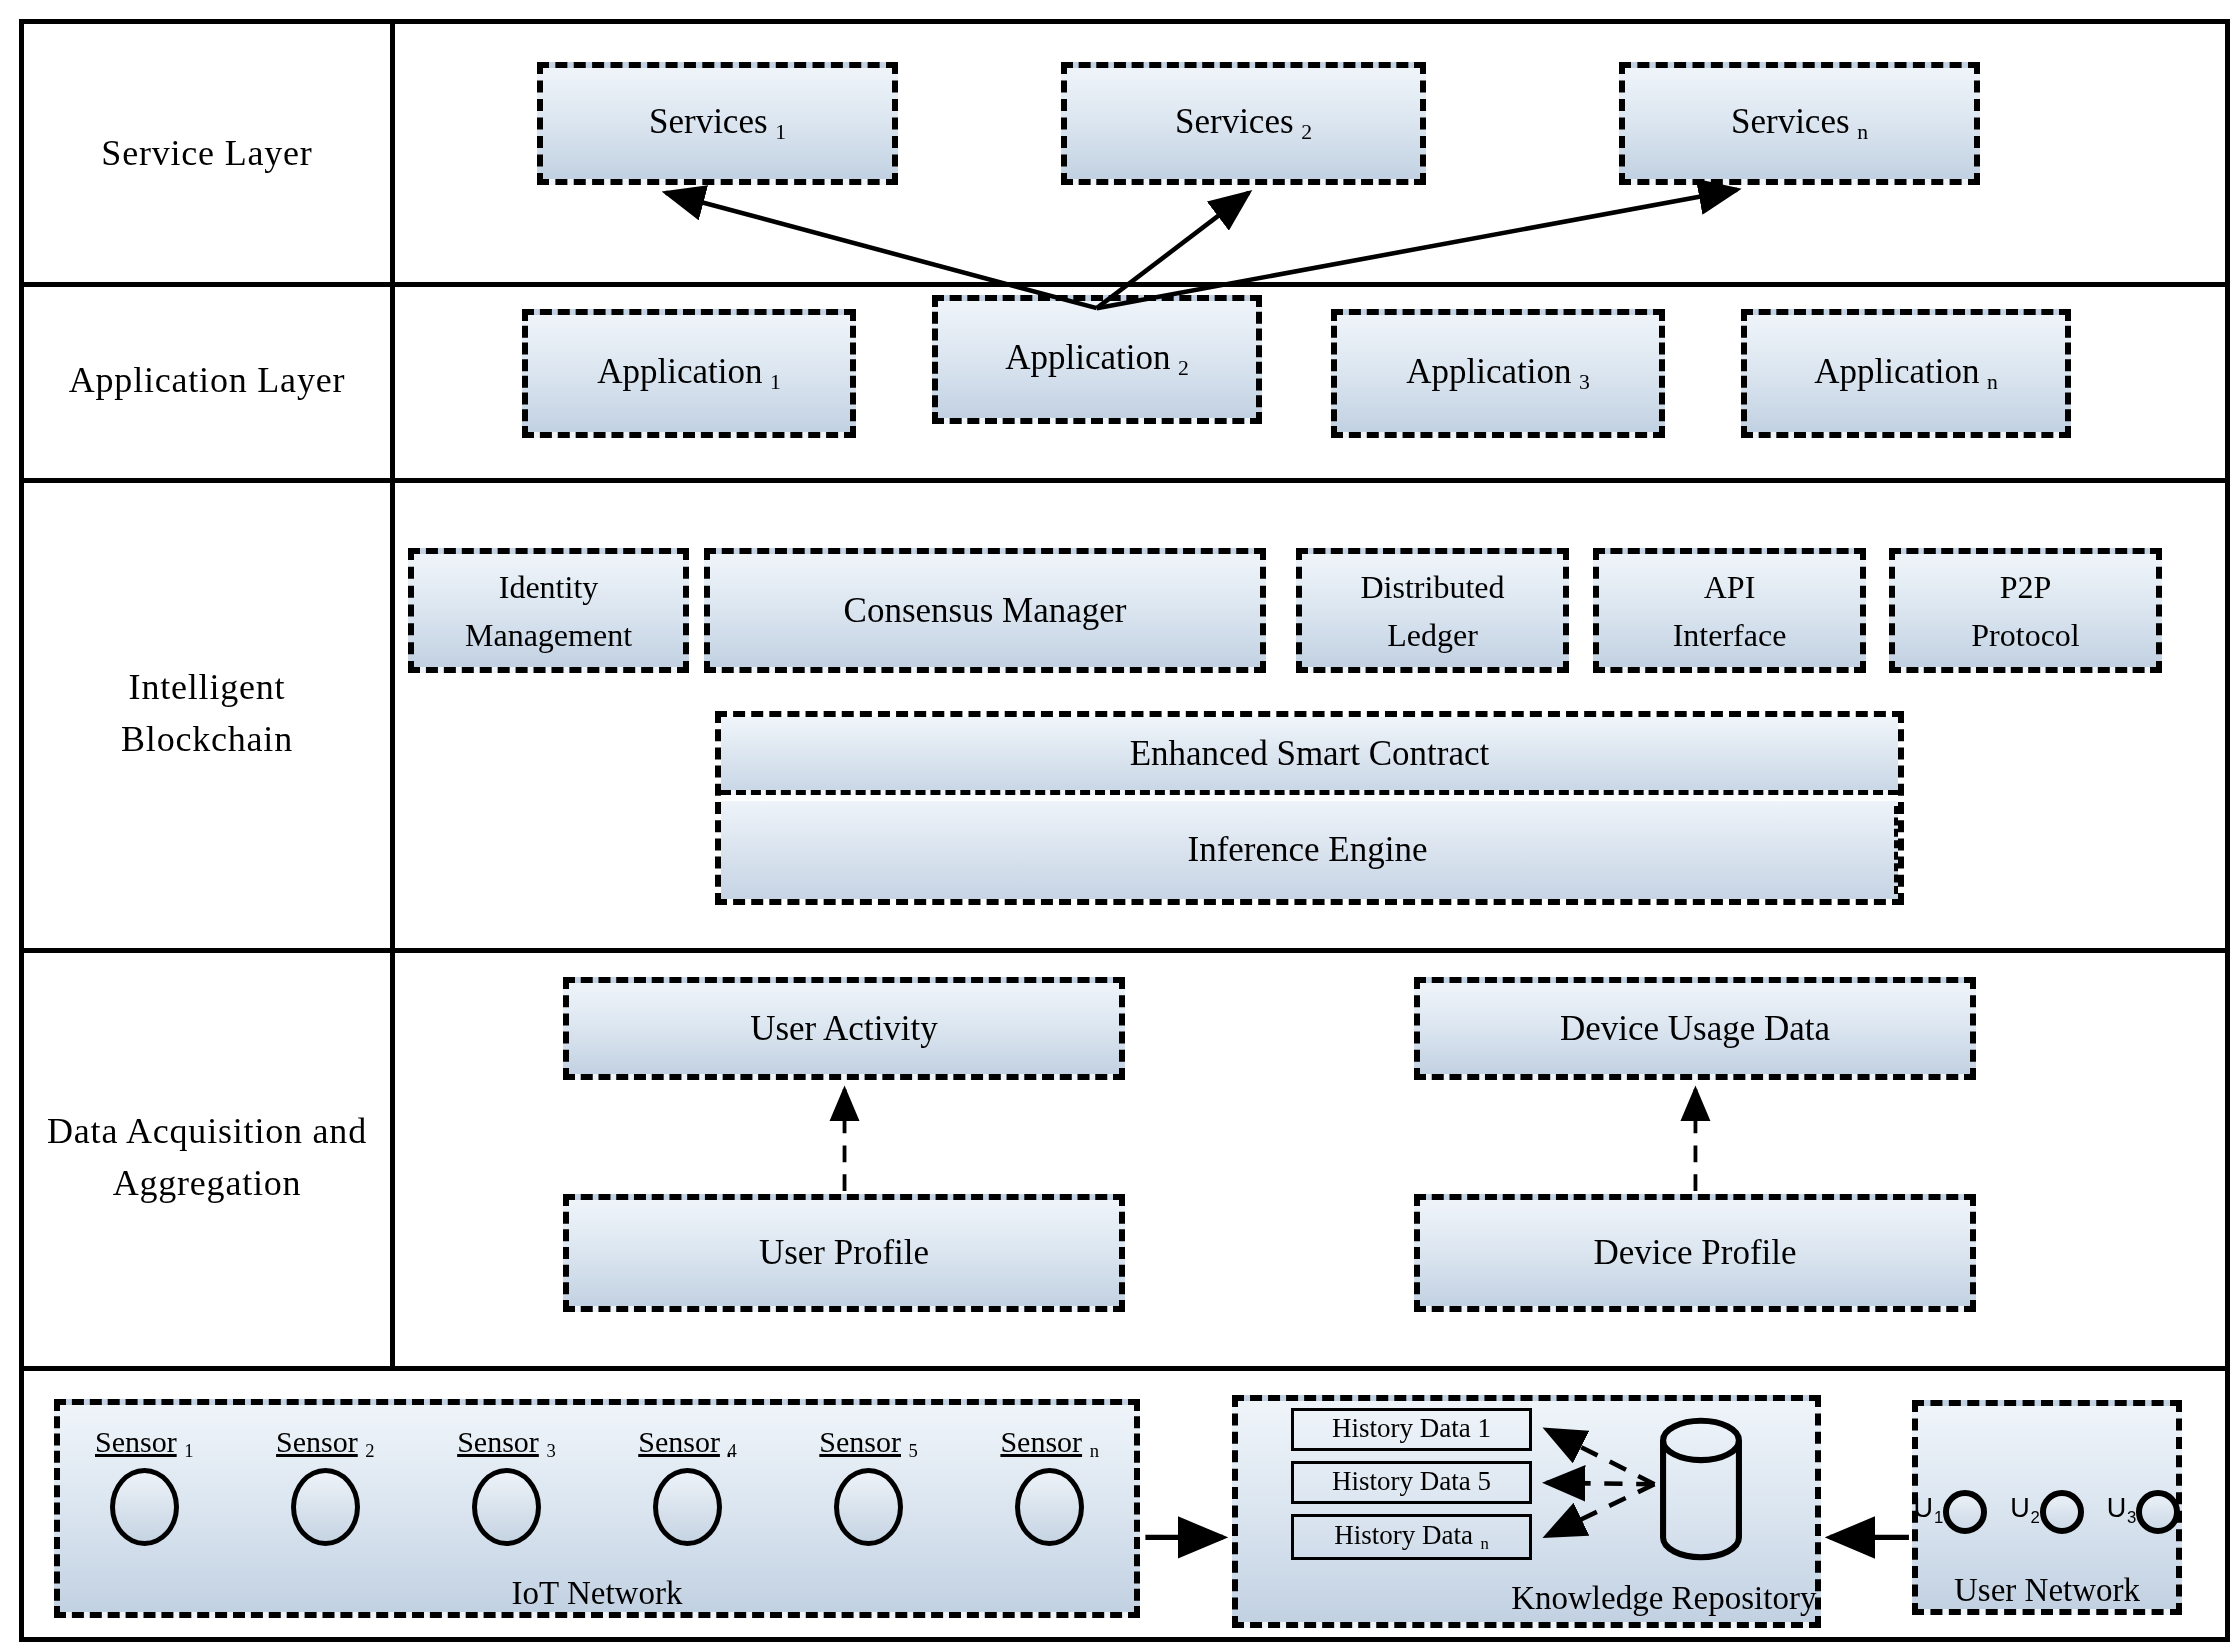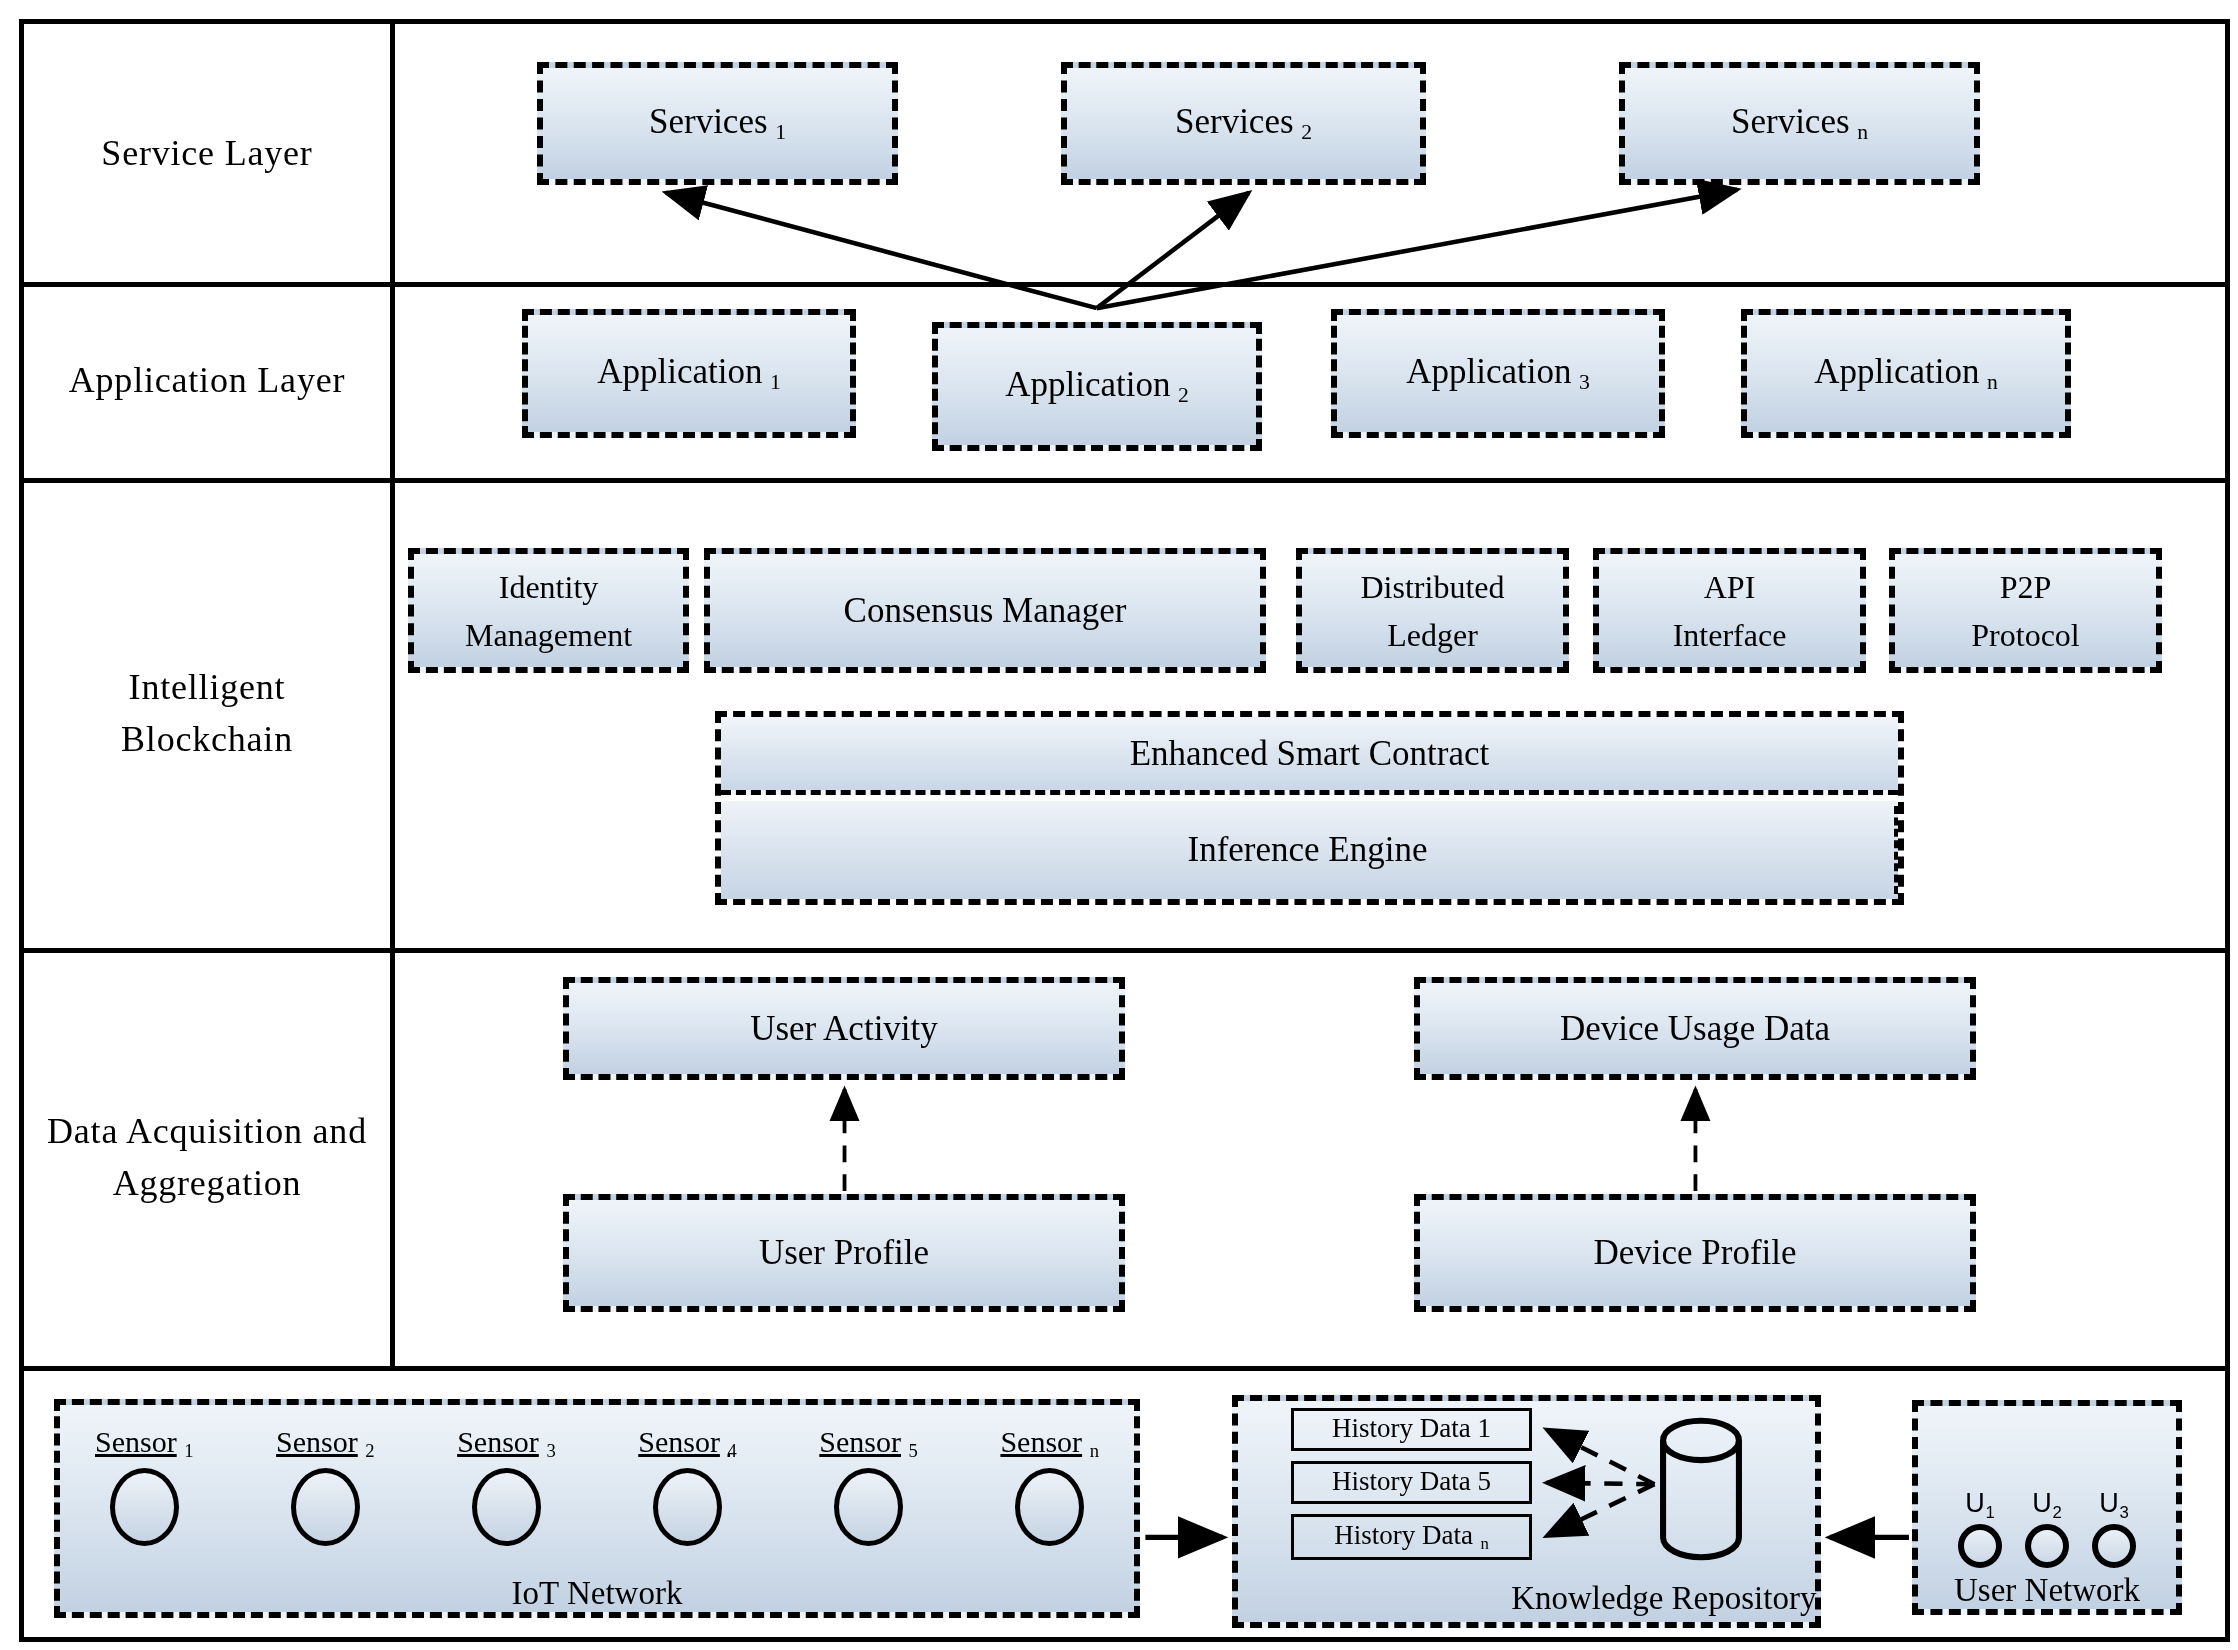--- a/index.html
+++ b/index.html
@@ -36,21 +36,21 @@
   .sensor-label{font-size:30px;white-space:nowrap;}
   .sensor-circle{width:59px;height:68px;border:5.3px solid #000;border-radius:50%;
         background:linear-gradient(180deg,#edf2f8 0%,#c6d4e3 100%);margin-top:6px;}
   .bottom-caption{position:absolute;bottom:0;left:0;width:100%;text-align:center;
         font-size:33px;}
   .hist{position:absolute;border:3px solid #000;display:flex;align-items:center;
         justify-content:center;font-size:27px;background:none;box-sizing:border-box;}
   .repo-caption{position:absolute;bottom:10.6px;right:4.6px;font-size:33px;white-space:nowrap;}
   .users-row{position:absolute;top:82px;left:0;width:100%;display:flex;
         justify-content:center;gap:23px;}
-  .user{display:flex;flex-direction:column;align-items:center;
+  .user{display:flex;flex-direction:row;align-items:center;
         font-family:"Liberation Sans","DejaVu Sans",sans-serif;}
   .user-label{font-size:27px;}
   .user-label .sub{margin-left:0.8px;vertical-align:-0.35em;}
   .user-circle{width:32px;height:32px;border:6px solid #000;border-radius:50%;
         background:linear-gradient(180deg,#eaf0f7 0%,#ccd9e7 100%);margin-top:1.5px;}
   svg.overlay{position:absolute;left:0;top:0;width:2201px;height:1613px;
         pointer-events:none;z-index:6;}
   .cyl{position:absolute;}
 </style>
 </head>
@@ -83,21 +83,21 @@
   <div class="dbox" style="left:1037px;top:38px;width:365px;height:123px">
     <span><span>Services</span><span class="sub">2</span></span>
   </div>
   <div class="dbox" style="left:1595px;top:38px;width:361px;height:123px">
     <span><span>Services</span><span class="sub">n</span></span>
   </div>
 
   <div class="dbox" style="left:498px;top:285px;width:334px;height:129px">
     <span><span>Application</span><span class="sub">1</span></span>
   </div>
-  <div class="dbox" style="left:908px;top:298px;width:330px;height:129px">
+  <div class="dbox" style="left:908px;top:271px;width:330px;height:129px">
     <span><span>Application</span><span class="sub">2</span></span>
   </div>
   <div class="dbox" style="left:1307px;top:285px;width:334px;height:129px">
     <span><span>Application</span><span class="sub">3</span></span>
   </div>
   <div class="dbox" style="left:1717px;top:285px;width:330px;height:129px">
     <span><span>Application</span><span class="sub">n</span></span>
   </div>
 
   <div class="dbox small" style="left:384px;top:524px;width:281px;height:125px;padding:0 26px">

